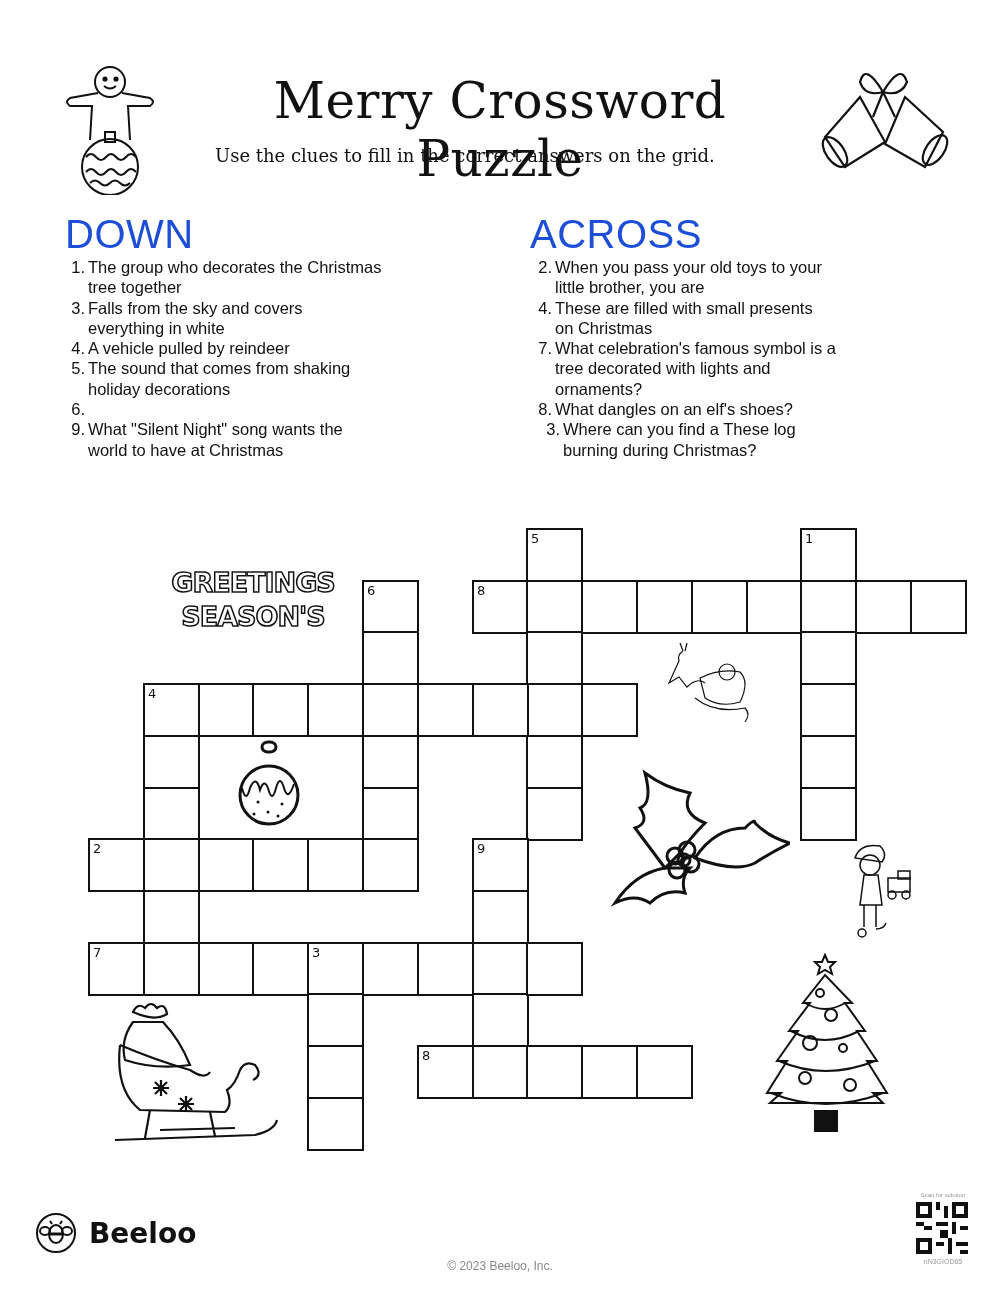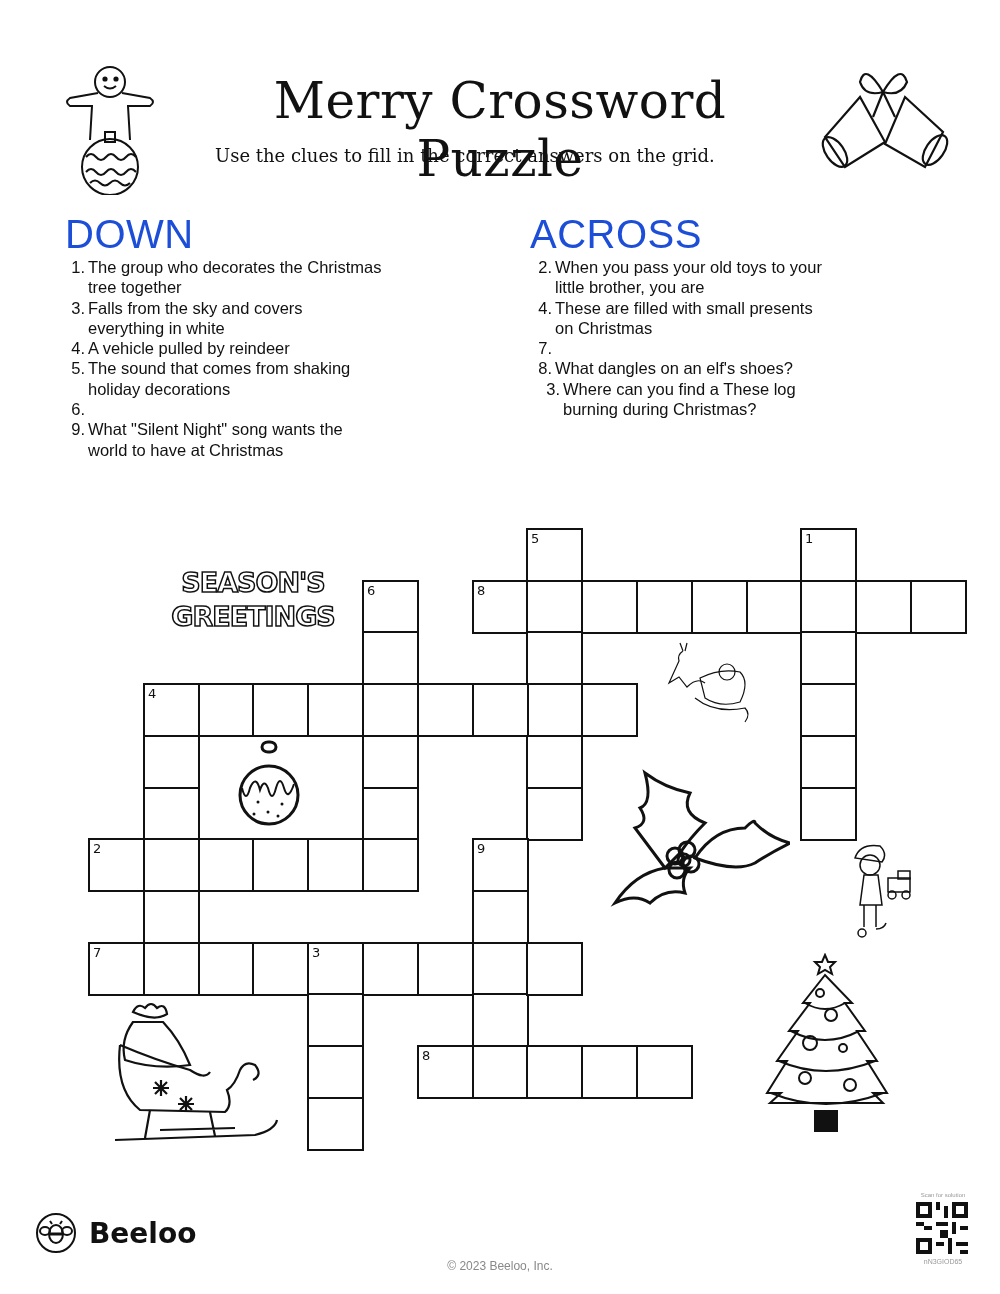--- a/index.html
+++ b/index.html
@@ -87,20 +87,23 @@
       <span class="txt">When you pass your old toys to your
 little brother, you are</span>
     </li>
   <li>
       <span class="num">4.</span>
       <span class="txt">These are filled with small presents
 on Christmas</span>
     </li>
   <li>
       <span class="num">7.</span>
+      <span class="txt">What celebration's famous symbol is a
+tree decorated with lights and
+ornaments?</span>
     </li>
   <li>
       <span class="num">8.</span>
       <span class="txt">What dangles on an elf's shoes?</span>
     </li>
   <li>
       <span class="num" style="min-width:28px;">3.</span>
       <span class="txt">Where can you find a These log
 burning during Christmas?</span>
     </li>
@@ -183,22 +186,22 @@
     <div class="cell" style="left: 307px; top: 1097px; width: 57px; height: 54px;"></div>
     <div class="cell" style="left: 417px; top: 1045px; width: 57px; height: 54px;">
       <span class="cnum">8</span>
     </div>
     <div class="cell" style="left: 526px; top: 1045px; width: 57px; height: 54px;"></div>
     <div class="cell" style="left: 581px; top: 1045px; width: 57px; height: 54px;"></div>
     <div class="cell" style="left: 636px; top: 1045px; width: 57px; height: 54px;"></div>
   </div>
 
 <div class="abs greet" style="left:148px;top:566px;width:210px;">
+  <div>GREETINGS</div>
   <div>SEASON'S</div>
-  <div>GREETINGS</div>
 </div>
 
 <div class="abs" style="left:238px;top:740px;width:64px;height:92px;">
   <svg width="64" height="92" viewBox="0 0 64 92" fill="none" stroke="#111" stroke-width="3">
     <rect x="24" y="2" width="14" height="10" rx="6"></rect>
     <circle cx="31" cy="55" r="29"></circle>
     <path d="M4 48 q4 16 8 0 q6 -14 10 2 q4 -12 8 -2 q4 16 8 0 q4 -14 8 0 q4 14 10 -4" stroke-width="2"></path>
     <g fill="#111" stroke="none">
         <circle cx="20" cy="62" r="1.5"></circle>
         <circle cx="30" cy="72" r="1.5"></circle>

